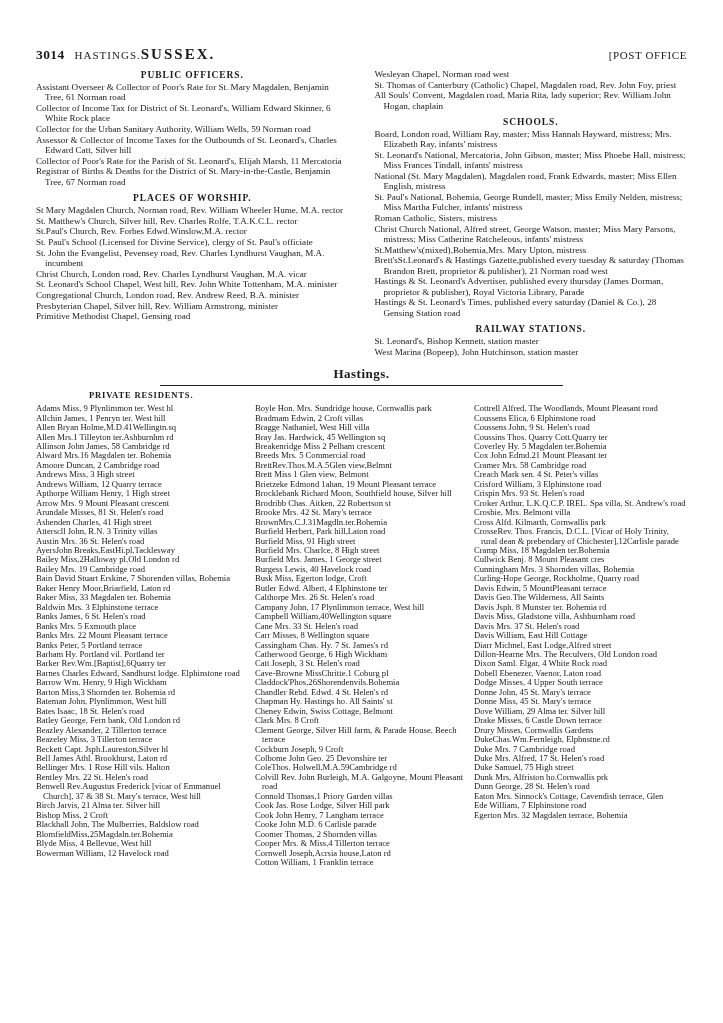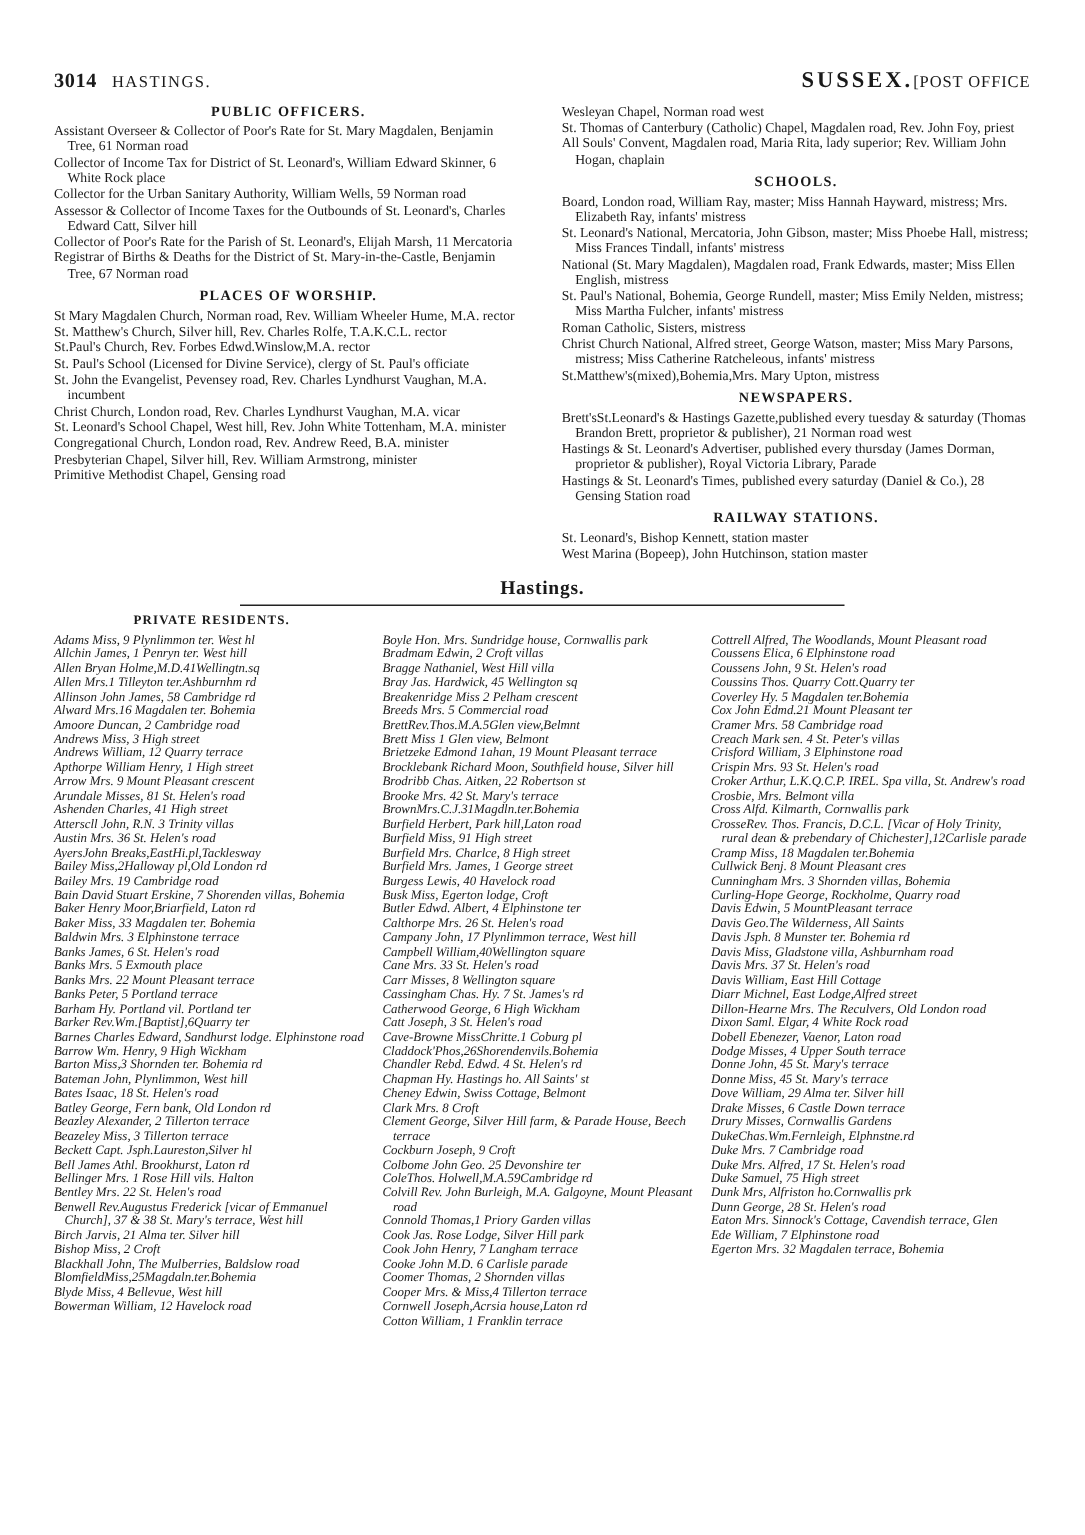--- a/index.html
+++ b/index.html
@@ -35,21 +35,21 @@
     font-weight: bold;
     margin-right: 10px;
   }
   .runhead .left-title {
     font-size: 11px;
     letter-spacing: 1px;
     flex: 0 0 auto;
   }
   .runhead .center-title {
     flex: 1 1 auto;
-    text-align: right;
+    text-align: left;
     font-size: 15px;
     font-weight: bold;
     letter-spacing: 2px;
   }
   .runhead .right-title {
     flex: 0 0 auto;
     font-size: 11px;
     letter-spacing: .6px;
   }
 
@@ -105,21 +105,20 @@
     text-align: center;
     font-size: 8.6px;
     font-weight: bold;
     letter-spacing: .8px;
     margin: 0 0 2px 0;
   }
   .threecol {
     display: flex;
     gap: 6px;
     margin-top: 2px;
-    font-style: italic;
   }
   .dircol {
     width: 33.33%;
     box-sizing: border-box;
   }
   .dircol .name {
     font-size: 8.6px;
     line-height: 9.45px;
     text-indent: -7px;
     padding-left: 7px;
@@ -170,21 +169,20 @@
 
       <div class="sect-head">SCHOOLS.</div>
       <p class="entry">Board, London road, William Ray, master; Miss Hannah Hayward, mistress; Mrs. Elizabeth Ray, infants' mistress</p>
       <p class="entry">St. Leonard's National, Mercatoria, John Gibson, master; Miss Phoebe Hall, mistress; Miss Frances Tindall, infants' mistress</p>
       <p class="entry">National (St. Mary Magdalen), Magdalen road, Frank Edwards, master; Miss Ellen English, mistress</p>
       <p class="entry">St. Paul's National, Bohemia, George Rundell, master; Miss Emily Nelden, mistress; Miss Martha Fulcher, infants' mistress</p>
       <p class="entry">Roman Catholic, Sisters, mistress</p>
       <p class="entry">Christ Church National, Alfred street, George Watson, master; Miss Mary Parsons, mistress; Miss Catherine Ratcheleous, infants' mistress</p>
       <p class="entry">St.Matthew's(mixed),Bohemia,Mrs. Mary Upton, mistress</p>
 
-      <div class="sect-head">NEWSPAPERS.</div>
       <p class="entry">Brett'sSt.Leonard's &amp; Hastings Gazette,published every tuesday &amp; saturday (Thomas Brandon Brett, proprietor &amp; publisher), 21 Norman road west</p>
       <p class="entry">Hastings &amp; St. Leonard's Advertiser, published every thursday (James Dorman, proprietor &amp; publisher), Royal Victoria Library, Parade</p>
       <p class="entry">Hastings &amp; St. Leonard's Times, published every saturday (Daniel &amp; Co.), 28 Gensing Station road</p>
 
       <div class="sect-head">RAILWAY STATIONS.</div>
       <p class="entry">St. Leonard's, Bishop Kennett, station master</p>
       <p class="entry">West Marina (Bopeep), John Hutchinson, station master</p>
     </div>
   </div>
 

